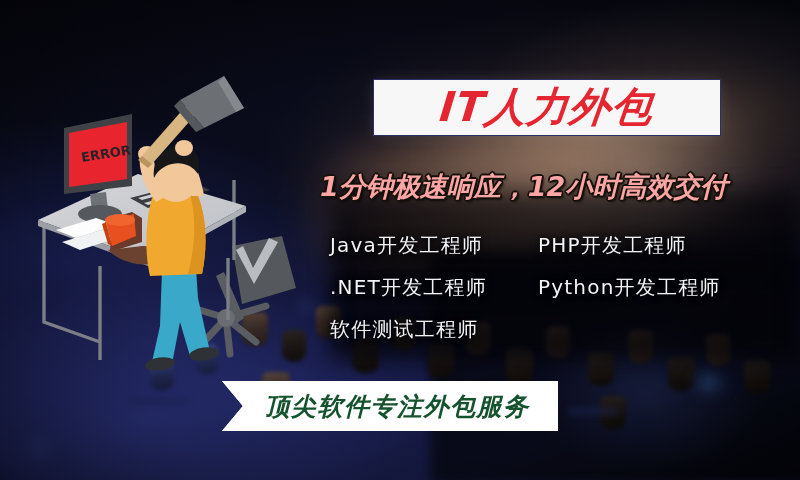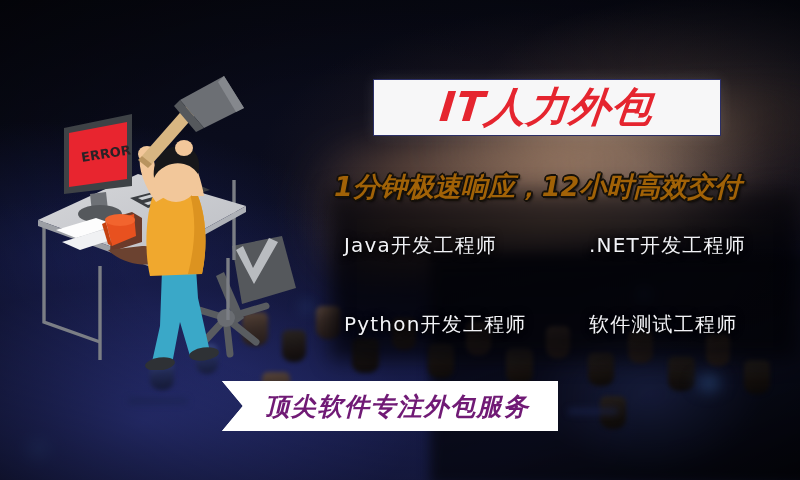--- a/index.html
+++ b/index.html
@@ -84,38 +84,38 @@
   #title-text {
     font-family:"DejaVu Sans","Liberation Sans",sans-serif;
     font-size:41px; font-weight:bold; font-style:italic;
     color:#e5252f; letter-spacing:1px; line-height:1;
     white-space:nowrap;
     transform:skewX(-6deg);
   }
 
   
   #subtitle {
-    position:absolute; left:334px; top:170px; width:460px; height:34px;
+    position:absolute; left:320px; top:170px; width:460px; height:34px;
     font-family:"DejaVu Sans","Liberation Sans",sans-serif;
     font-size:27px; font-weight:bold; font-style:italic;
-    color:#a16207; white-space:nowrap; line-height:34px;
+    color:#fca5a5; white-space:nowrap; line-height:34px;
     letter-spacing:0px;
     text-shadow:
       -1.4px -1.4px 0 #16110a, 1.4px -1.4px 0 #16110a,
       -1.4px  1.4px 0 #16110a, 1.4px  1.4px 0 #16110a,
       -1.8px 0 0 #16110a, 1.8px 0 0 #16110a,
       0 -1.8px 0 #16110a, 0 1.8px 0 #16110a,
       2px 2px 3px rgba(0,0,0,0.85);
   }
 
   
   #services {
-    position:absolute; left:344px; top:224px; width:440px;
+    position:absolute; left:330px; top:224px; width:440px;
     display:grid; grid-template-columns:208px 232px; grid-auto-rows:42px;
-    column-gap:0; row-gap:0;gap:37px;
+    column-gap:0; row-gap:0;
   }
   .svc {
     font-family:"DejaVu Sans","Liberation Sans",sans-serif;
     font-size:20px; color:#f2f3f7; white-space:nowrap;
     line-height:42px; letter-spacing:1.2px;
     text-shadow:0 1px 4px rgba(0,0,0,0.95), 0 0 9px rgba(0,0,0,0.8);
   }
 
   
   #ribbon {
@@ -127,21 +127,21 @@
   }
   #ribbon::after {
     content:""; position:absolute; right:0; top:0; width:100%; height:100%;
     background:#ffffff;
     clip-path:polygon(0% 0%, 100% 0%, 93.8% 50%, 100% 100%, 0% 100%);
   }
   #ribbon-text {
     position:relative; z-index:2;
     font-family:Liberation Serif, serif;
     font-size:25px; font-weight:bold; font-style:italic;
-    color:#701a75; letter-spacing:1.5px; white-space:nowrap;
+    color:#14532d; letter-spacing:1.5px; white-space:nowrap;
     padding-left:14px;
   }
 </style>
 </head>
 <body>
 
 <div id="stage">
 
   <div class="bg-layer bg-base"></div>
   <div class="bg-arm"></div>
@@ -285,20 +285,21 @@
   </svg>
 
   <div id="title-banner">
     <span id="title-text">IT人力外包</span>
   </div>
 
   <div id="subtitle">1分钟极速响应，12小时高效交付</div>
 
   <div id="services">
     <div class="svc">Java开发工程师</div>
+    <div class="svc">PHP开发工程师</div>
     <div class="svc">.NET开发工程师</div>
     <div class="svc">Python开发工程师</div>
     <div class="svc">软件测试工程师</div>
   </div>
 
   <div id="ribbon">
     <span id="ribbon-text">顶尖软件专注外包服务</span>
   </div>
 
 </div>

